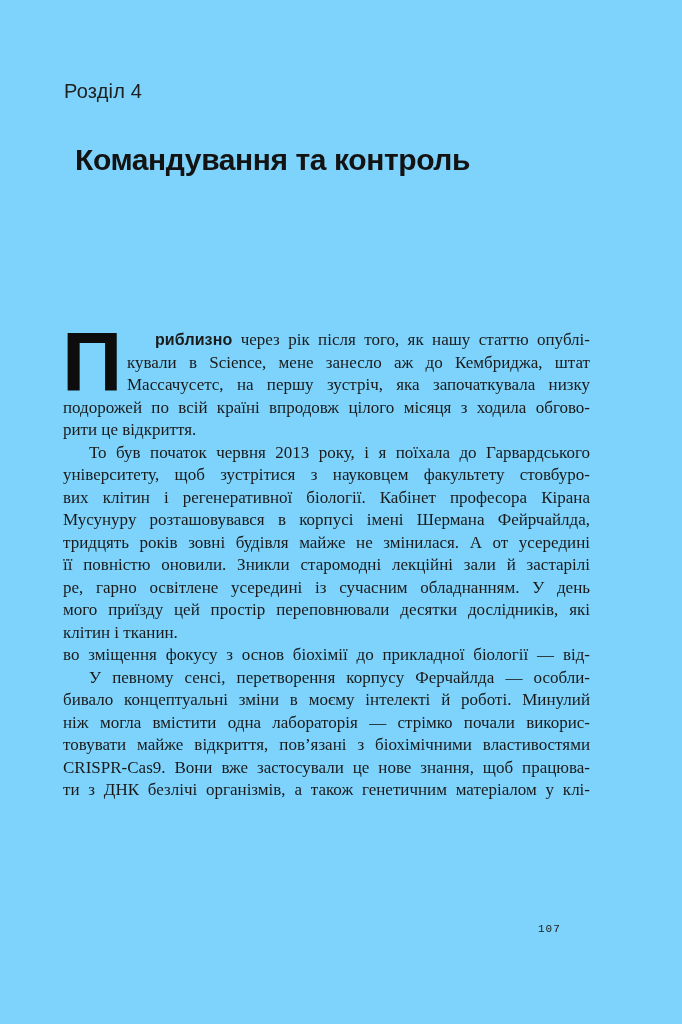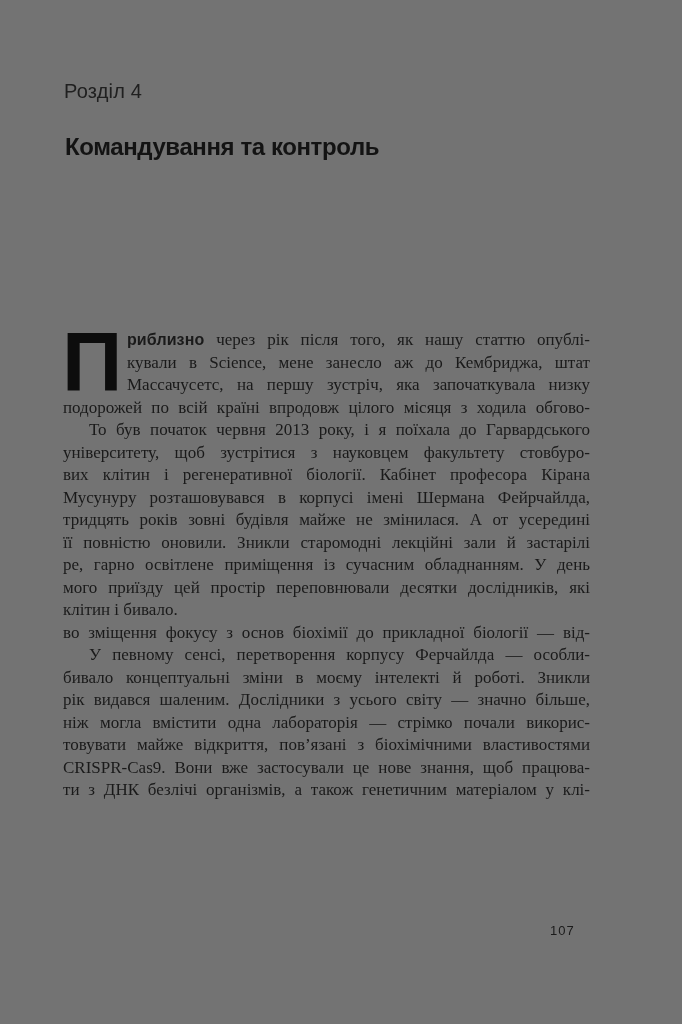--- a/index.html
+++ b/index.html
@@ -1,34 +1,34 @@
 <!DOCTYPE html>
 <html><head>
 <meta charset="utf-8">
 <style>
   html,body { margin:0; padding:0; background:#e8e8e8; }
   .page {
     position:relative;
     width:682px; height:1024px;
-    background:#737373;
+    background:#7dd3fc;
     color:#1a1a1a;
     font-family:"Liberation Serif", serif;
     overflow:hidden;
     margin:0 auto;
   }
   .kicker {
     position:absolute; left:64px; top:80px;
     font-family:"Liberation Sans", sans-serif;
     font-size:20px; font-weight:400; color:#202020;
     letter-spacing:0.2px;
   }
   .title {
-    position:absolute; left:63px; top:131px; margin:2px;
+    position:absolute; left:63px; top:131px; margin:12px;
     font-family:"Liberation Sans", sans-serif;
-    font-size:24px; font-weight:700; color:#131313;
+    font-size:30px; font-weight:700; color:#131313;
     letter-spacing:-0.4px;
   }
   .body-block {
     position:absolute; left:63px; top:329px; width:527px;
     font-size:17px; color:#1a1a1a;
   }
   .para { position:relative; }
   .tline {
     height:22.5px; line-height:22.5px;
     text-align:justify; text-align-last:justify;
@@ -42,25 +42,26 @@
     position:absolute; left:-1px; top:-9px;
     font-family:"Liberation Sans","DejaVu Sans",sans-serif;
     font-size:84px; line-height:84px; font-weight:700;
     color:#0d0d0d;
     letter-spacing:-2px;
   }
   .lead-bold {
     font-family:"Liberation Sans", sans-serif;
     font-weight:700; font-size:16px;
     letter-spacing:0.1px;
+    margin-left:28px;
   }
   .folio {
-    position:absolute; left:550px; top:923px;
-    font-family:Liberation Sans, sans-serif;
-    font-size:13px; color:#1b1b1b; letter-spacing:1px;
+    position:absolute; left:538px; top:923px;
+    font-family:Liberation Mono, monospace;
+    font-size:11px; color:#1b1b1b; letter-spacing:1px;
   }
 </style>
 </head>
 <body>
 
 <div class="page">
 
   <div class="kicker">Розділ 4</div>
 
   <h1 class="title">Командування та контроль</h1>
@@ -71,43 +72,43 @@
       <span class="dropcap">П</span>
       <div class="tline clear-dropcap">
         <span class="lead-bold">риблизно</span><span> через рік після того, як нашу статтю опублі-</span>
       </div>
       <div class="clear-dropcap">
           <div class="tline">кували в Science, мене занесло аж до Кембриджа, штат</div>
           <div class="tline">Массачусетс, на першу зустріч, яка започаткувала низку</div>
         </div>
       <div>
           <div class="tline">подорожей по всій країні впродовж цілого місяця з ходила обгово-</div>
+          <div class="tline last-left">рити це відкриття.</div>
         </div>
     </div>
 
     <div class="para">
       <div>
           <div class="tline first-indent">То був початок червня 2013 року, і я поїхала до Гарвардського</div>
           <div class="tline">університету, щоб зустрітися з науковцем факультету стовбуро-</div>
           <div class="tline">вих клітин і регенеративної біології. Кабінет професора Кірана</div>
           <div class="tline">Мусунуру розташовувався в корпусі імені Шермана Фейрчайлда,</div>
           <div class="tline">тридцять років зовні будівля майже не змінилася. А от усередині</div>
           <div class="tline">її повністю оновили. Зникли старомодні лекційні зали й застарілі</div>
-          <div class="tline">ре, гарно освітлене приміщення із сучасним обладнанням. У день</div>
+          <div class="tline">ре, гарно освітлене усередині із сучасним обладнанням. У день</div>
           <div class="tline">мого приїзду цей простір переповнювали десятки дослідників, які</div>
-          <div class="tline last-left">клітин і бивало.</div>
+          <div class="tline last-left">клітин і тканин.</div>
         </div>
     </div>
 
     <div class="para">
       <div>
           <div class="tline">во зміщення фокусу з основ біохімії до прикладної біології — від-</div>
           <div class="tline first-indent">У певному сенсі, перетворення корпусу Ферчайлда — особли-</div>
-          <div class="tline">бивало концептуальні зміни в моєму інтелекті й роботі. Зникли</div>
-          <div class="tline">рік видався шаленим. Дослідники з усього світу — значно більше,</div>
+          <div class="tline">бивало концептуальні зміни в моєму інтелекті й роботі. Минулий</div>
           <div class="tline">ніж могла вмістити одна лабораторія — стрімко почали викорис-</div>
           <div class="tline">товувати майже відкриття, пов’язані з біохімічними властивостями</div>
           <div class="tline">CRISPR-Cas9. Вони вже застосували це нове знання, щоб працюва-</div>
           <div class="tline">ти з ДНК безлічі організмів, а також генетичним матеріалом у клі-</div>
         </div>
     </div>
 
   </div>
 
   <div class="folio">107</div>

